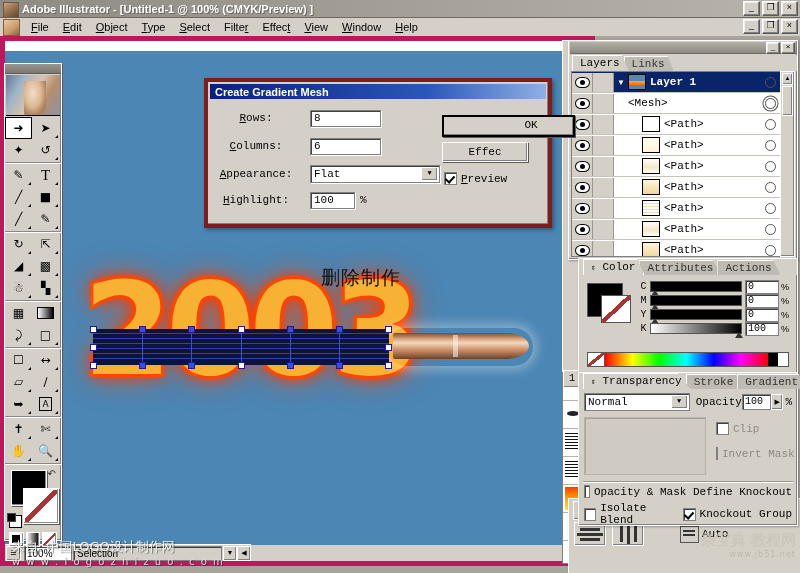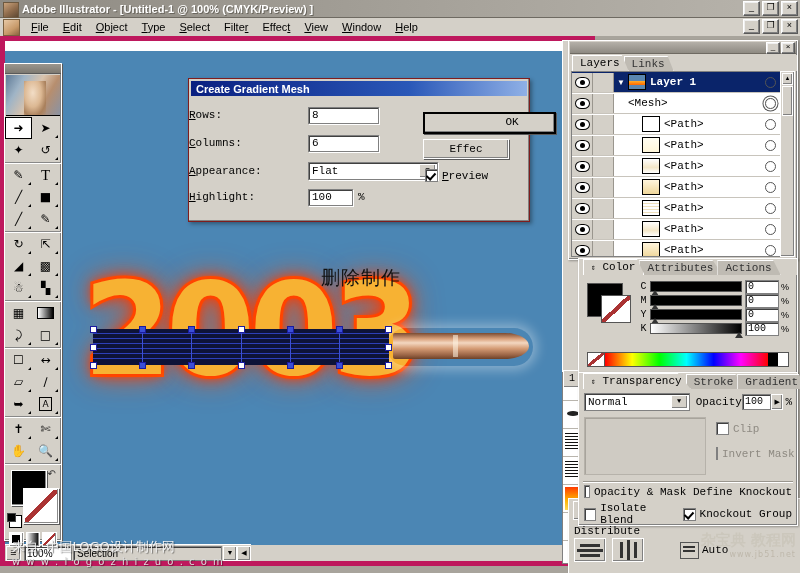--- a/index.html
+++ b/index.html
@@ -232,34 +232,34 @@
     position:absolute;right:4px;bottom:14px;z-index:90;pointer-events:none;text-align:right;
     font-family:"DejaVu Sans",sans-serif;
   }
   .wm-right .r1{font-size:17px;font-weight:bold;color:#e4641e;opacity:.92;}
   .wm-right .r1 em{color:#f0922f;font-style:normal;}
   .wm-right .r2{font-size:15px;font-weight:bold;color:#c9c4b8;opacity:.75;margin-top:-2px;}
   .wm-right .r3{font-size:8px;color:#b9b2a4;opacity:.8;letter-spacing:1px;}
 
   
   #dialog{
-    position:absolute;left:188px;top:78px;width:340px;height:142px;
+    position:absolute;left:204px;top:78px;width:340px;height:142px;
     background:#d4d0c8;z-index:70;
-    border:1px solid #7f1d1d;
+    border:4px solid #7f1d1d;
     box-shadow:inset -1px -1px 0 #808080, 2px 2px 4px rgba(0,0,0,.35);
   }
   #dialog .dlg-tb{
     height:15px;margin:2px;
     background:linear-gradient(to right,#0a1f80,#2a58b8 65%,#8fb0e6);
     color:#fff;font-weight:bold;font-size:11px;
     display:flex;align-items:center;padding-left:5px;
   }
   .dlg-row{display:flex;align-items:center;margin:6px 0 0 0;height:18px;}
   .dlg-label{
-    width:96px;text-align:left;padding-right:23px;font-size:11px;color:#000;
+    width:96px;text-align:center;padding-right:6px;font-size:11px;color:#000;
     font-family:"Liberation Mono",monospace;
   }
   .dlg-label u{text-decoration:underline;}
   .dlg-input{
     width:66px;height:15px;background:#fff;border:1px solid #808080;
     box-shadow:inset 1px 1px 0 #404040,1px 1px 0 #fff;
     font-size:11px;line-height:15px;padding-left:3px;
     font-family:"Liberation Mono",monospace;color:#000;
   }
   .dlg-select{
@@ -995,21 +995,20 @@
       <div class="al-btn">
           <i></i>
         </div>
       <div class="al-btn">
           <i></i>
         </div>
       <div class="al-btn">
           <i></i>
         </div>
     </div>
-    <div class="dist-title">Distribute</div>
     <div class="dist-row">
       <div class="dist-btn">
         <span class="bar" style="top:5px"></span>
           <span class="bar" style="top:10px;left:2px;width:26px;"></span>
           <span class="bar" style="top:15px"></span>
       </div>
       <div class="dist-btn">
         <span class="bar" style="left:7px;top:3px;width:3px;height:16px"></span>
         <span class="bar" style="left:14px;top:1px;width:3px;height:20px"></span>
         <span class="bar" style="left:21px;top:3px;width:3px;height:16px"></span>

